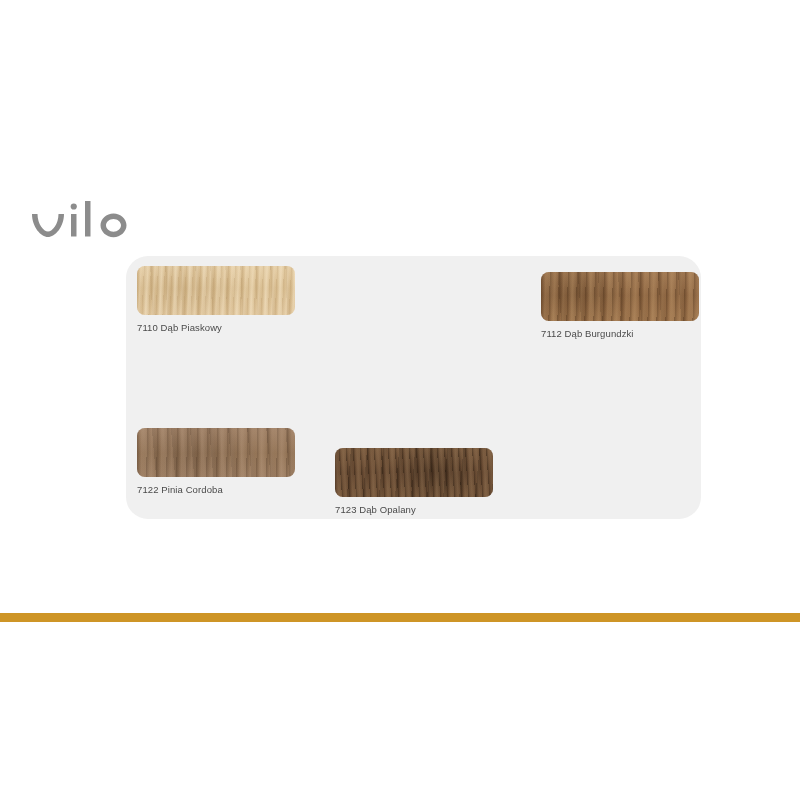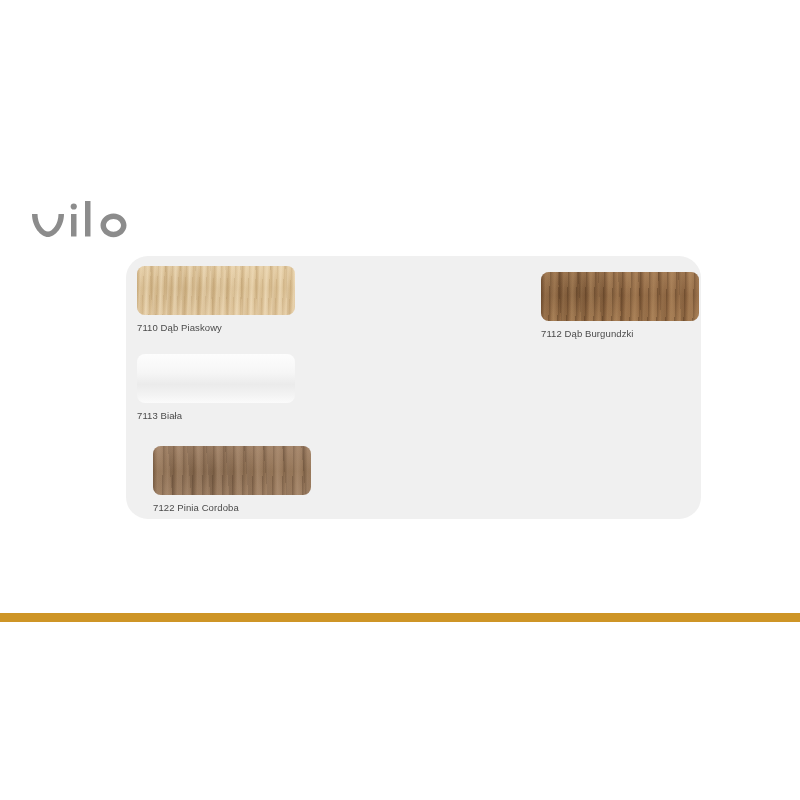--- a/index.html
+++ b/index.html
@@ -49,21 +49,21 @@
   }
   
   .col-1 { left: 11px; }
   .col-2 { left: 209px; }
   .col-3 { left: 415px; }
   
   .row-1-a { top: 10px; }
   .row-1-b { top: 16px; }
   .row-2-a { top: 98px; }
   .row-2-b { top: 104px; }
-  .row-3-a { top: 190px; margin-left: 16px; }
+  .row-3-a { top: 172px; }
   .row-3-b { top: 192px; }
 
   .swatch-chip {
     width: 158px;
     height: 49px;
     border-radius: 8px;
     position: relative;
     overflow: hidden;
   }
 
@@ -229,33 +229,33 @@
     </div>
 
 
     <div class="swatch-cell col-3 row-1-b">
       <div class="swatch-chip">
         <div class="grain w-7112"></div>
       </div>
       <div class="swatch-label">7112 Dąb Burgundzki</div>
     </div>
 
-    <div class="swatch-cell col-1 row-2-a">
-      <div class="swatch-chip">
-        <div class="grain w-7113"></div>
-      </div>
-      <div class="swatch-label">7113 Biała</div>
-    </div>
 
 
 
     <div class="swatch-cell col-1 row-3-a">
       <div class="swatch-chip">
         <div class="grain w-7122"></div>
       </div>
       <div class="swatch-label">7122 Pinia Cordoba</div>
     </div>
 
+    <div class="swatch-cell col-2 row-3-b">
+      <div class="swatch-chip">
+        <div class="grain w-7123"></div>
+      </div>
+      <div class="swatch-label">7123 Dąb Opalany</div>
+    </div>
 
   </div>
 </div>
 
 <div id="accent-bar"></div>
 
 </body></html>

